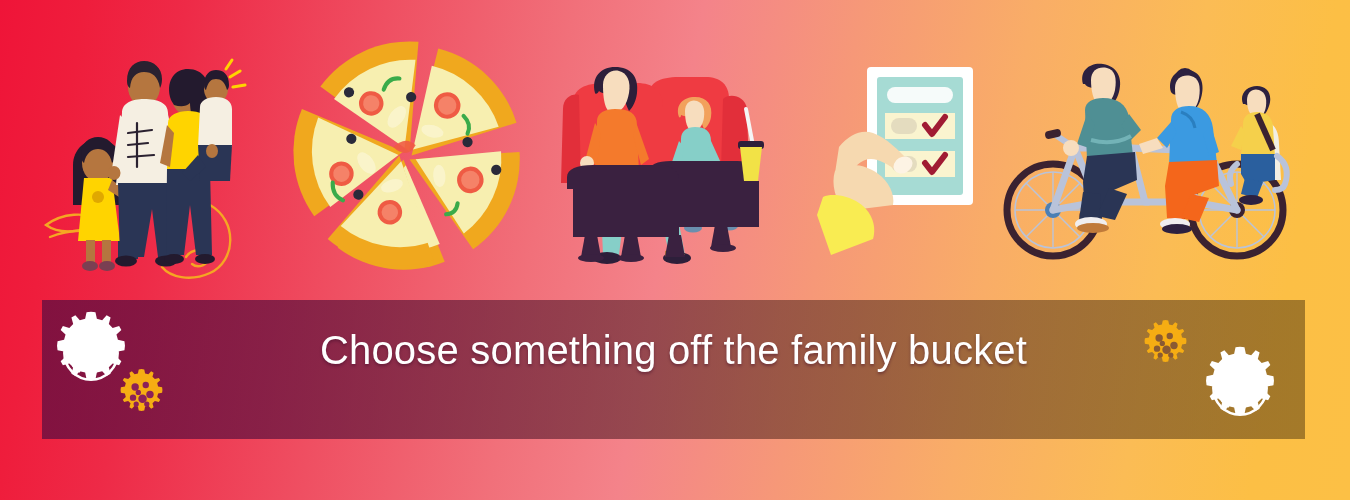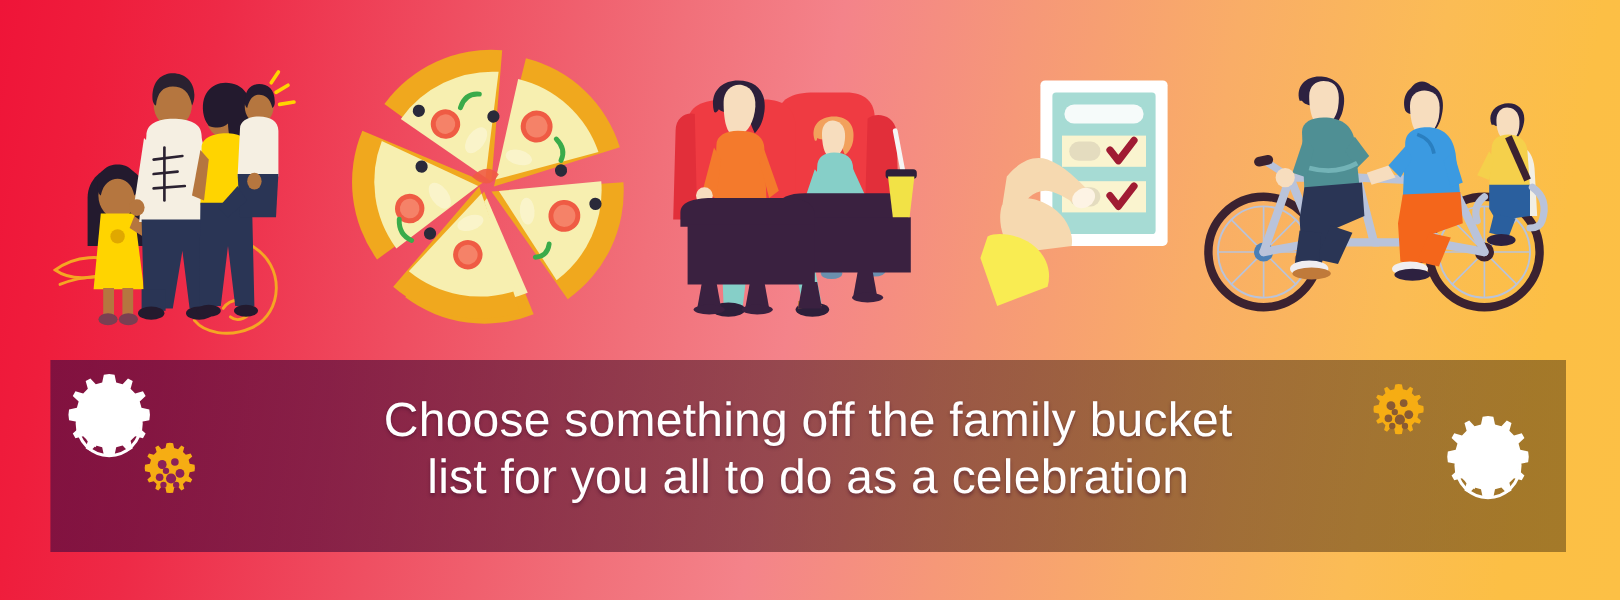--- a/index.html
+++ b/index.html
@@ -28,21 +28,21 @@
   }
 
   
   .ill { position:absolute; top:0; }
   svg { display:block; overflow:visible; }
 
   
   #bar {
     position:absolute;
     left:42px; top:300px;
-    width:1263px; height:160px;
+    width:1263px; height:139px;
     background:linear-gradient(95deg,
         rgba(88,12,64,0.72) 0%,
         rgba(92,16,62,0.70) 18%,
         rgba(96,30,52,0.66) 38%,
         rgba(98,48,38,0.62) 58%,
         rgba(96,60,26,0.58) 78%,
         rgba(92,64,18,0.55) 100%);
   }
   #bar-text {
     position:absolute;
@@ -474,17 +474,16 @@
           <path d="M64,68 l-10,6 -8,-8 7,-7 Z"></path>
           <path d="M37,73 l-9,-7 5,-11 9,4 Z"></path>
           <path d="M26,46 l9,-8 8,7 -6,9 Z"></path>
         </g>
         <circle cx="50" cy="50" r="4" fill="#ffffff"></circle>
       </svg>
     </div>
 
     <div id="bar-text">
       <div>Choose something off the family bucket</div>
-      <div>list for you all to do as a celebration</div>
     </div>
   </div>
 
 </div>
 
 </body></html>

